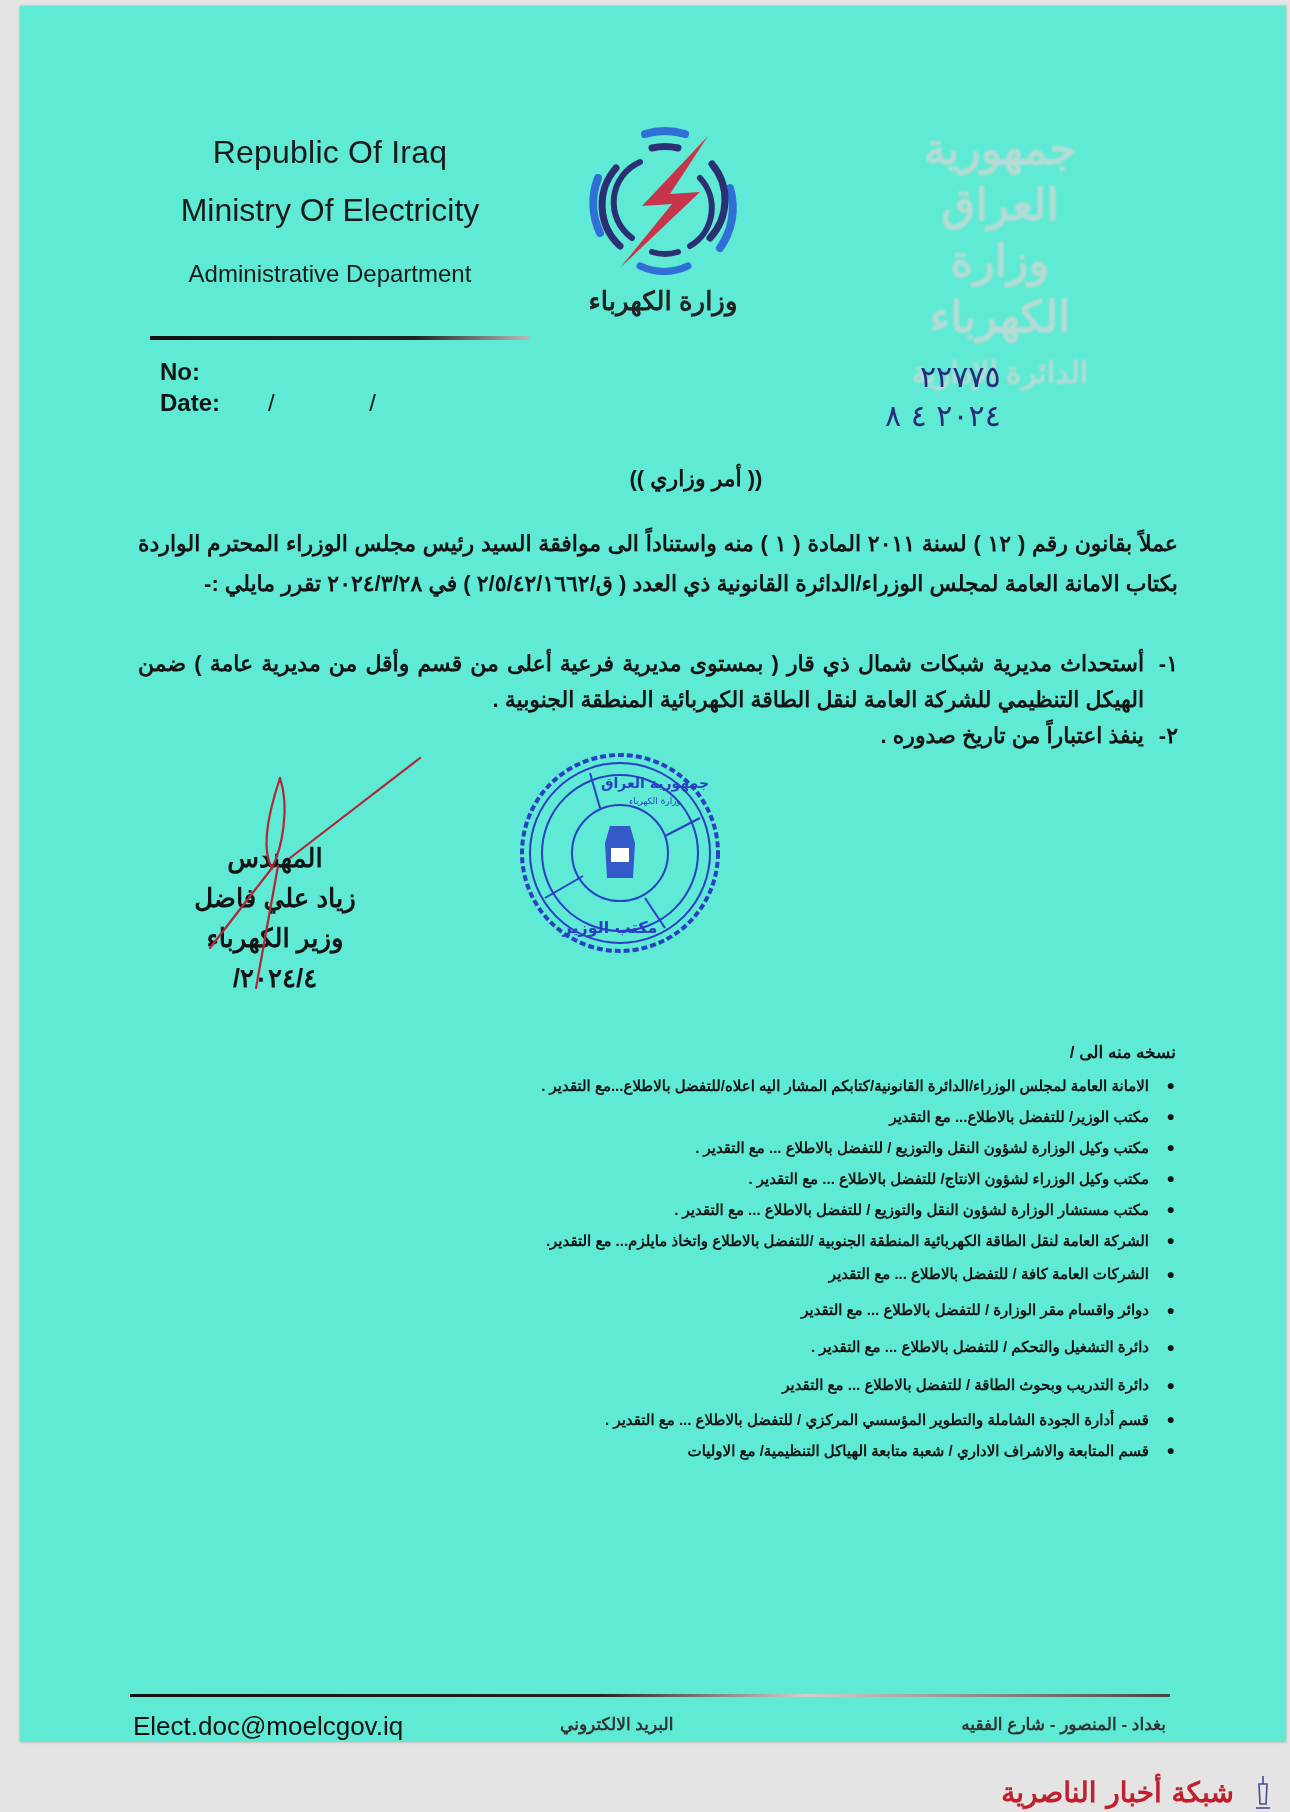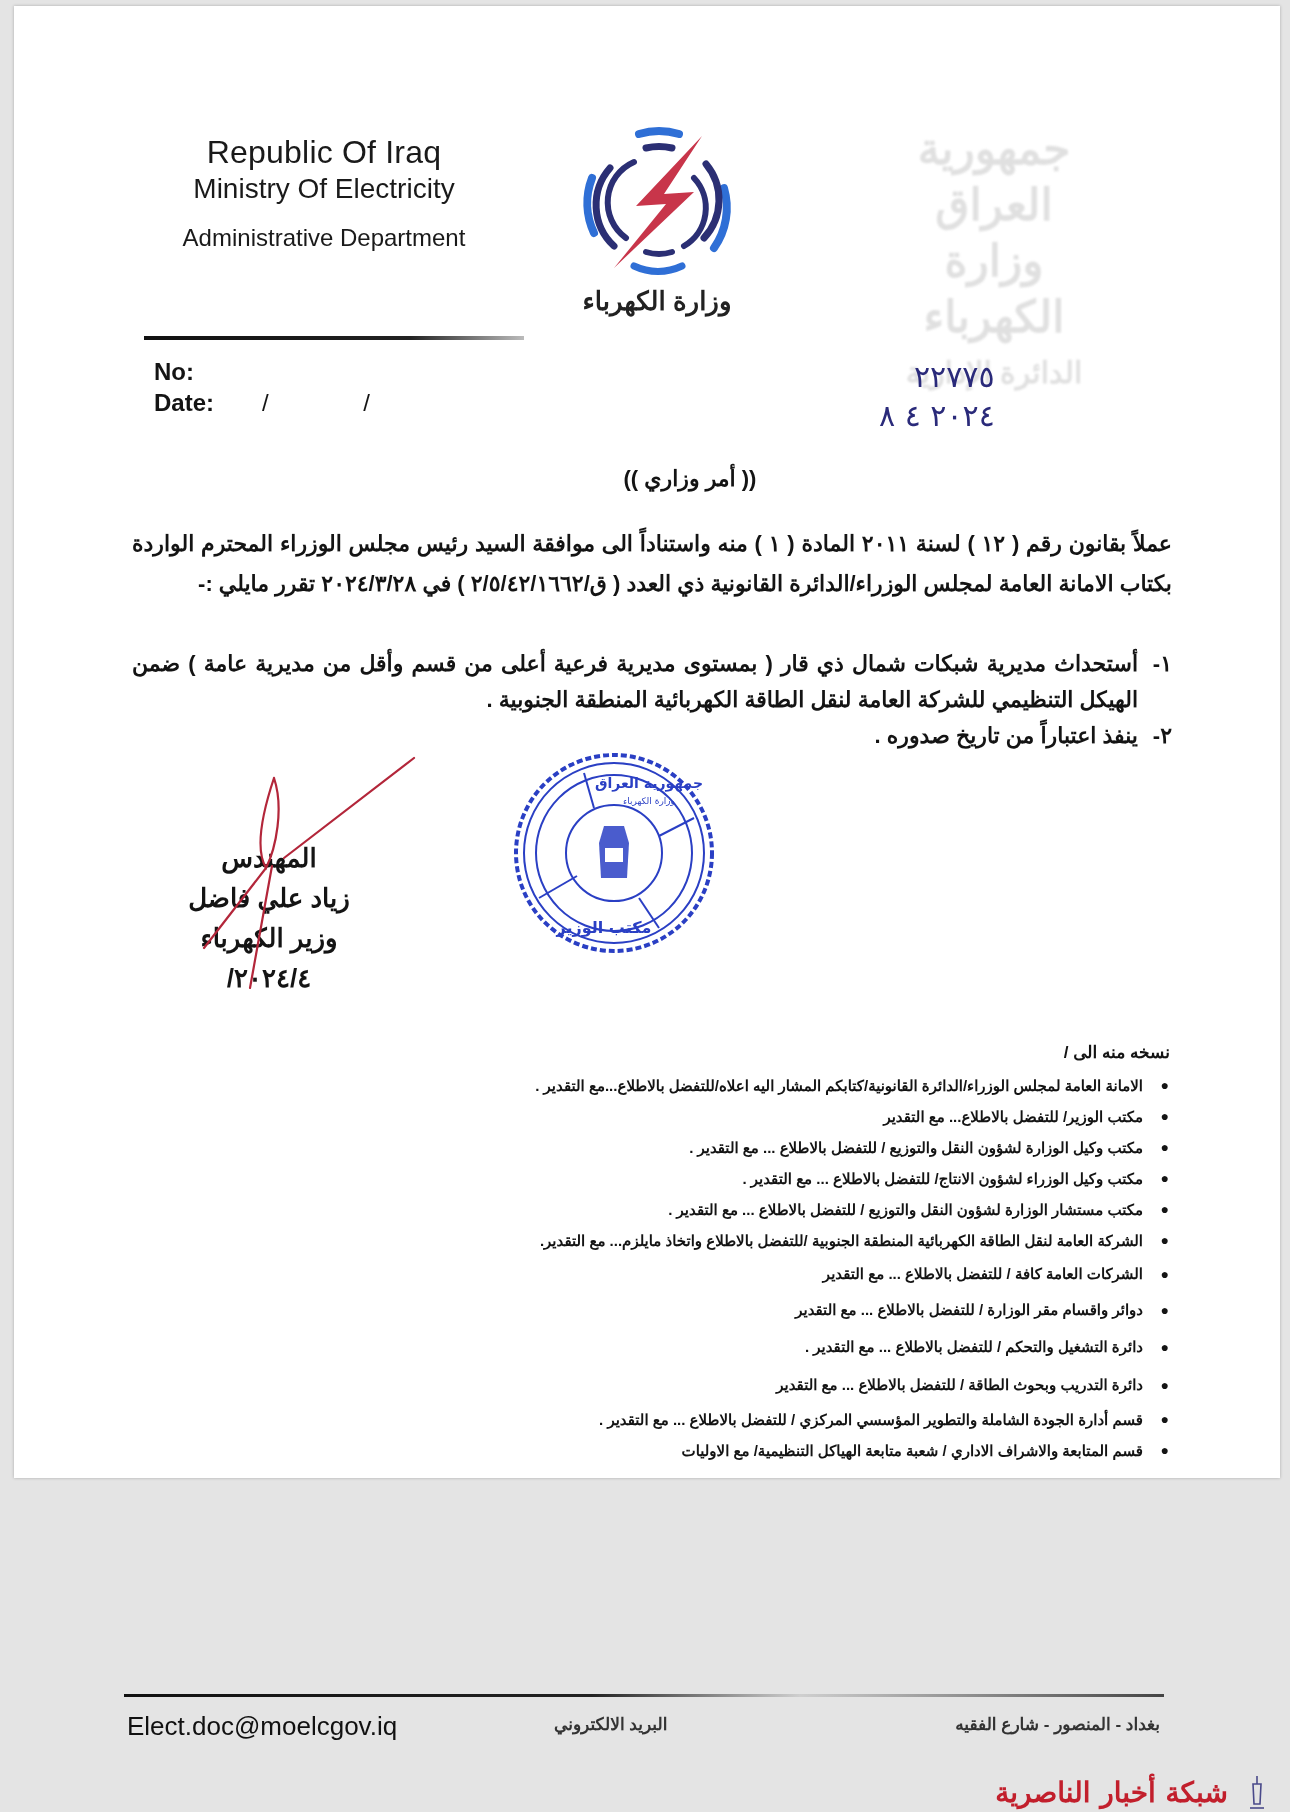--- a/index.html
+++ b/index.html
@@ -4,31 +4,31 @@
   <style>
     html, body { margin: 0; padding: 0; }
     body {
       width: 1290px; height: 1812px; overflow: hidden;
       background: #e4e4e4;
       font-family: "Liberation Sans", sans-serif;
       color: #141414;
       position: relative;
     }
     .page {
-      position: absolute; left: 14px; top: 6px; width: 1266px; height: 1472px;
-      background: #ffffff;
+      position: absolute; left: 20px; top: 6px; width: 1266px; height: 1736px;
+      background: #5eead4;
       box-shadow: 0 0 3px rgba(0,0,0,0.25);
     }
     .abs { position: absolute; }
 
     
     .hdr-en { left: 120px; top: 128px; width: 380px; text-align: center; color: #1a1a1a; }
     .hdr-en .l1 { font-size: 32px; line-height: 36px; letter-spacing: 0.2px; }
-    .hdr-en .l2 { font-size: 28px; line-height: 38px; }
-    .hdr-en .l3 { font-size: 24px; margin-top: 16px; font-weight: normal; }
+    .hdr-en .l2 { font-size: 32px; line-height: 38px; margin-top: 21px; }
+    .hdr-en .l3 { font-size: 24px; margin-top: 31px; font-weight: normal; }
 
     
     .logo { left: 560px; top: 112px; width: 170px; height: 200px; }
     .logo svg { display: block; }
     .logo-text { left: 548px; top: 280px; width: 190px; text-align: center; direction: rtl; font-size: 26px; font-weight: bold; color: #222; }
 
     
     .faded-stamp { left: 860px; top: 115px; width: 240px; height: 175px; color: #d6d6d6; direction: rtl; text-align: center; font-size: 44px; font-weight: bold; line-height: 56px; opacity: 0.75; filter: blur(1px); }
 
     .hr-top { left: 130px; top: 330px; width: 380px; height: 4px; background: linear-gradient(90deg, #111 0%, #222 70%, #bbb 100%); }

